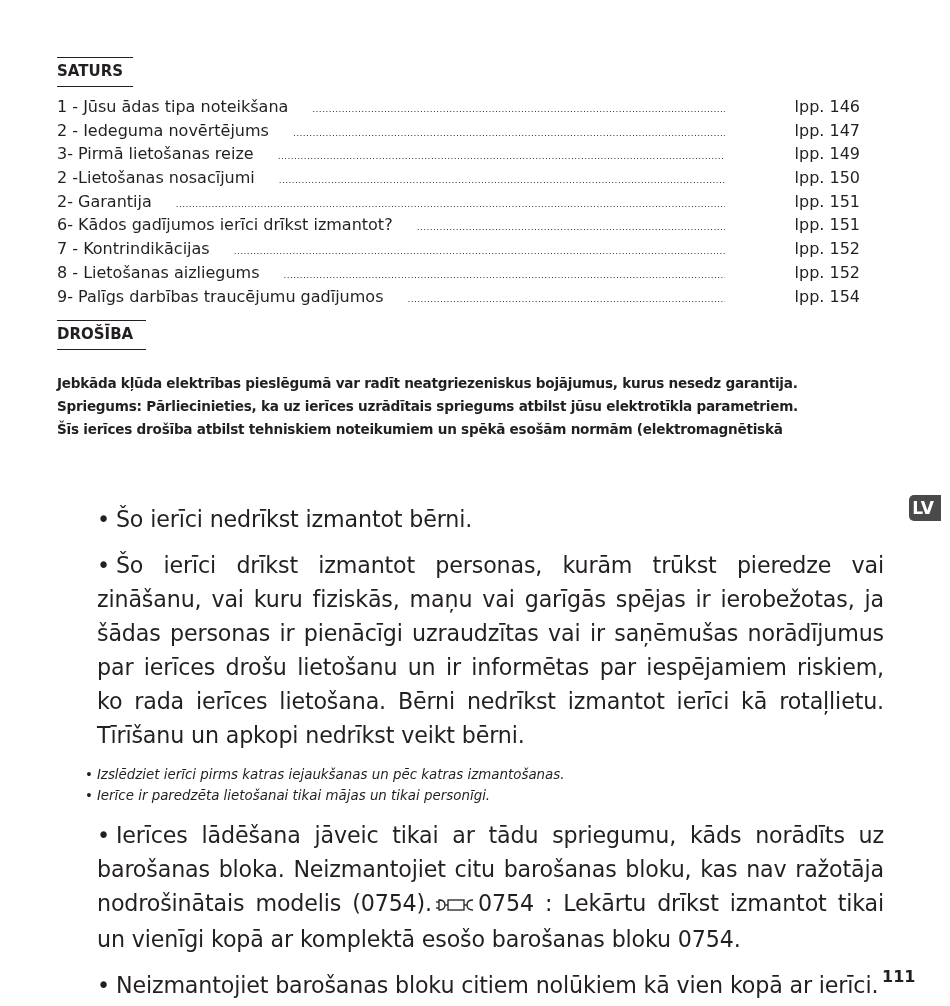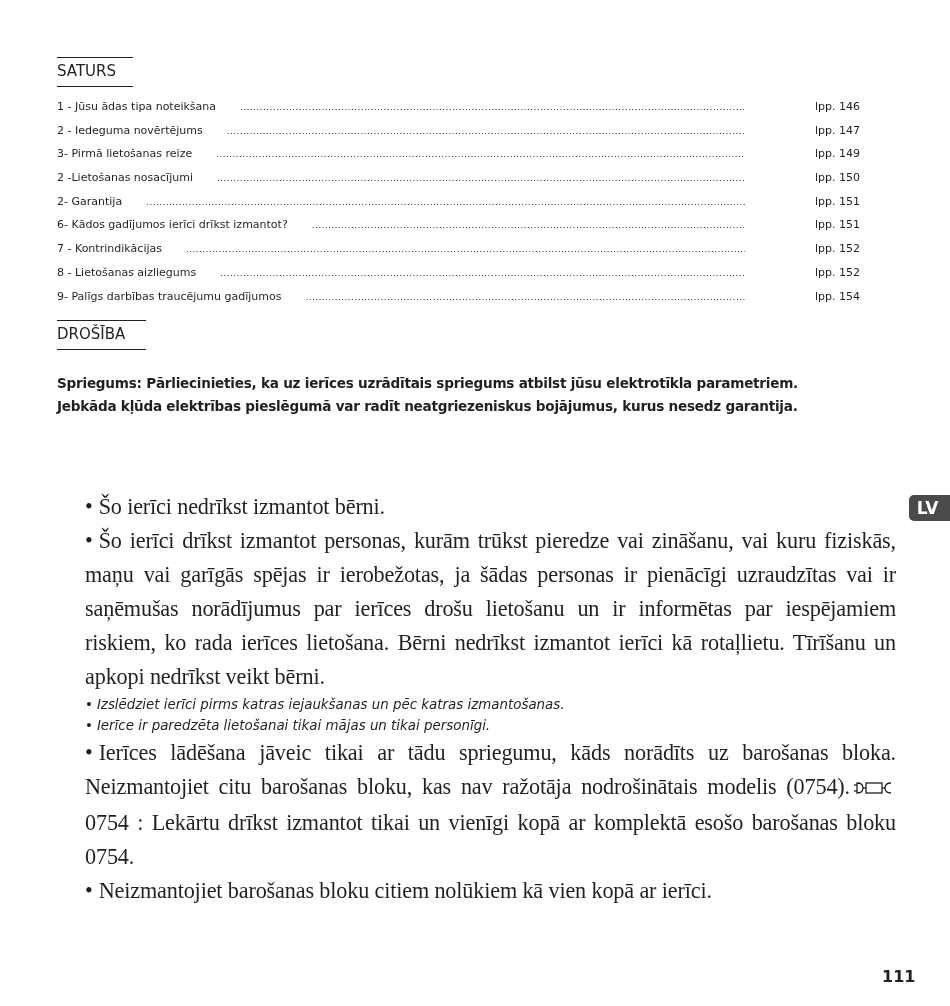--- a/index.html
+++ b/index.html
@@ -3,30 +3,30 @@
 <meta charset="utf-8">
 <style>
   html, body { margin: 0; padding: 0; background: #ffffff; }
   body {
     width: 950px; height: 1006px; position: relative; overflow: hidden;
     font-family: "DejaVu Sans", sans-serif; color: #231f20;
   }
   .section-head {
     position: absolute; left: 57px;
     border-top: 1px solid #231f20; border-bottom: 1px solid #231f20;
-    font-weight: normal; font-size: 15px; line-height: 15px;
+    font-weight: bold; font-size: 15px; line-height: 15px;
     padding: 6px 0 7px 0; color: #231f20;
   }
   #saturs-head { top: 57px; width: 76px; }
   #drosiba-head { top: 320px; width: 89px; }
 
   .toc { position: absolute; left: 57px; top: 97px; width: 803px; }
   .toc-row {
     display: flex; align-items: baseline; height: 23.7px;
-    font-size: 11px; line-height: 20px; white-space: nowrap; gap: 23px;
+    font-size: 16px; line-height: 20px; white-space: nowrap; gap: 23px;
   }
   .toc-title { flex: 0 0 auto; }
   .toc-dots {
     flex: 1 1 auto; overflow: hidden; margin: 0 6px 0 1px;
     font-size: 9px; letter-spacing: 0.4px; color: #231f20;
   }
   .toc-dots::before {
     content: "........................................................................................................................................................................................................................................................................";
   }
   .toc-page { flex: 0 0 auto; padding-left: 41px; }
@@ -35,30 +35,30 @@
     position: absolute; left: 57px; top: 372px; width: 838px;
     font-weight: bold; font-size: 13.6px; line-height: 23.2px;
     letter-spacing: -0.25px;
   }
   .warning p { margin: 0; white-space: nowrap; }
 
   .body-text {
     position: absolute; left: 85px; top: 490px; width: 811px;
   }
   .big {
-    font-size: 22.2px; line-height: 34px; margin: 0;
-    text-align: justify; letter-spacing: -0.15px; font-family: Liberation Serif, serif;
+    font-size: 22.2px; line-height: 34px; margin: 12px;
+    text-align: justify; letter-spacing: -0.15px;
   }
   .small {
     font-size: 13.4px; line-height: 21px; margin: 0; white-space: nowrap; font-style: italic;
   }
   .bul { margin-right: 6px; }
 
   .lv-tab {
-    position: absolute; left: 909px; top: 495px; width: 41px; height: 26px;
+    position: absolute; left: 909px; top: 495px; width: 32px; height: 26px;
     background: #4a4a4a; color: #ffffff; border-radius: 5px 0 0 5px;
     font-weight: bold; font-size: 17px; line-height: 26px;
     text-align: center; padding-right: 4px; box-sizing: border-box;
   }
   .page-num {
     position: absolute; left: 882px; top: 967px;
     font-weight: bold; font-size: 16px; line-height: 20px;
   }
   .plug-icon {
     display: inline-block; vertical-align: -2px; margin: 0 2px 0 4px;
@@ -113,22 +113,23 @@
   <div class="toc-row">
     <span class="toc-title">9- Palīgs darbības traucējumu gadījumos</span>
     <span class="toc-dots"></span>
     <span class="toc-page">lpp. 154</span>
   </div>
 </div>
 
 <div class="section-head" id="drosiba-head">DROŠĪBA</div>
 
 <div class="warning">
+  <p>Jebkāda kļūda elektrības pieslēgumā var radīt neatgriezeniskus bojājumus, kurus nesedz garantija.</p>
   <p>Spriegums: Pārliecinieties, ka uz ierīces uzrādītais spriegums atbilst jūsu elektrotīkla parametriem.</p>
-  <p>Jebkāda kļūda elektrības pieslēgumā var radīt neatgriezeniskus bojājumus, kurus nesedz garantija.</p>
+  <p>Šīs ierīces drošība atbilst tehniskiem noteikumiem un spēkā esošām normām (elektromagnētiskā</p>
 </div>
 
 <div class="body-text">
   <p class="big">
     <span class="bul">•</span><span>Šo ierīci nedrīkst izmantot bērni.</span>
   </p>
   <p class="big">
     <span class="bul">•</span><span>Šo ierīci drīkst izmantot  personas, kurām trūkst pieredze vai zināšanu, vai kuru fiziskās, maņu vai garīgās spējas ir ierobežotas, ja šādas personas ir pienācīgi uzraudzītas vai ir saņēmušas norādījumus par ierīces drošu lietošanu un ir informētas par iespējamiem riskiem, ko rada ierīces lietošana. Bērni nedrīkst izmantot ierīci kā rotaļlietu. Tīrīšanu un apkopi nedrīkst veikt bērni.</span>
   </p>
   <p class="small">

